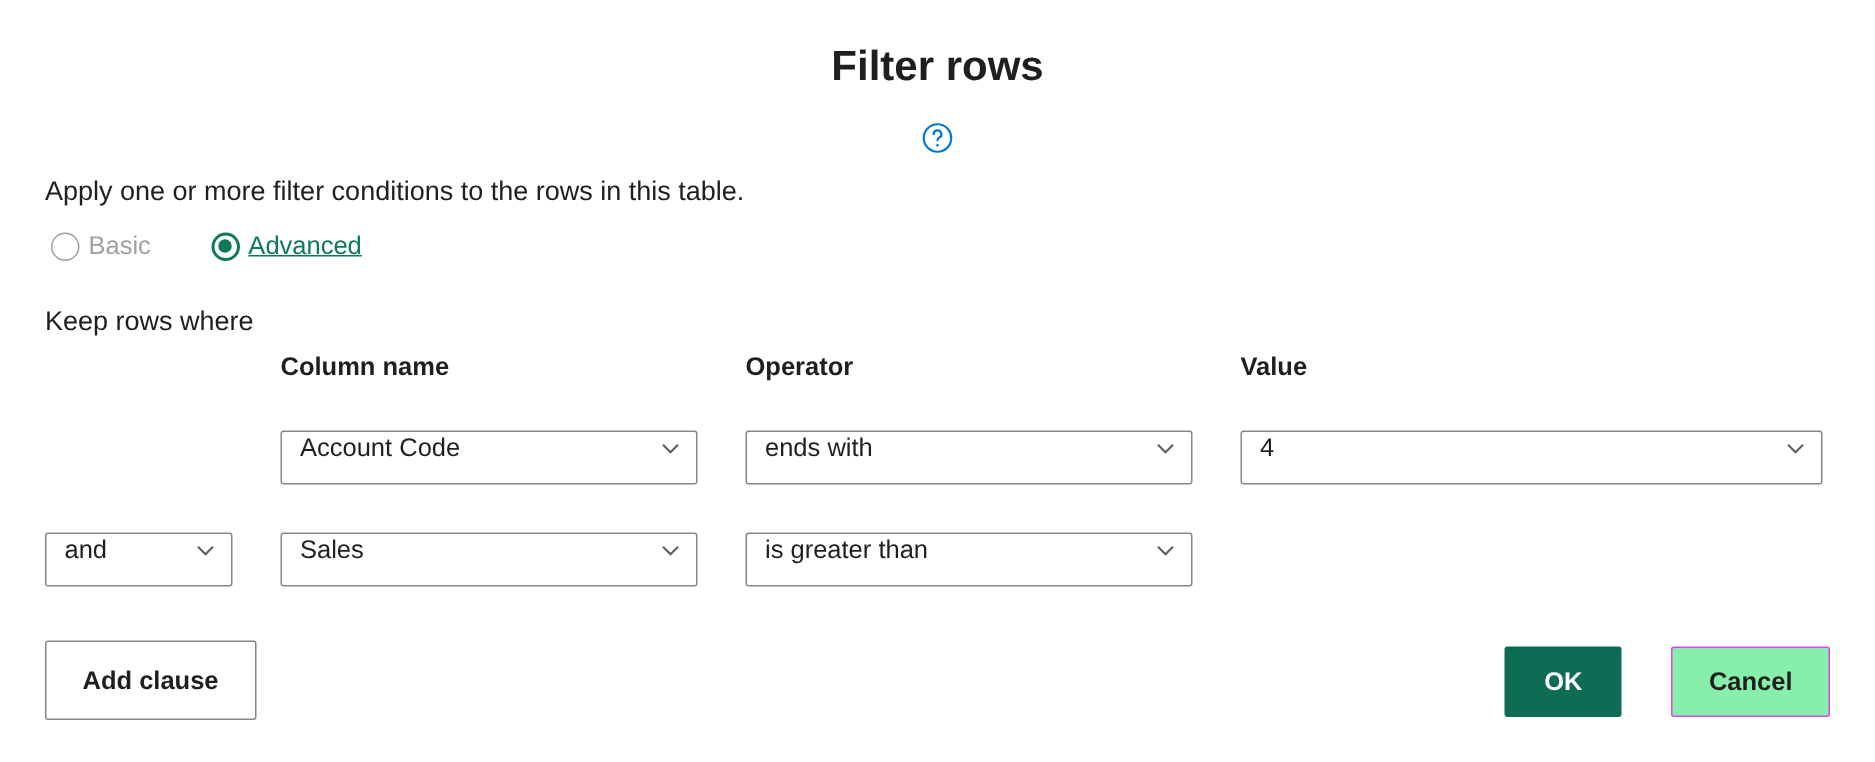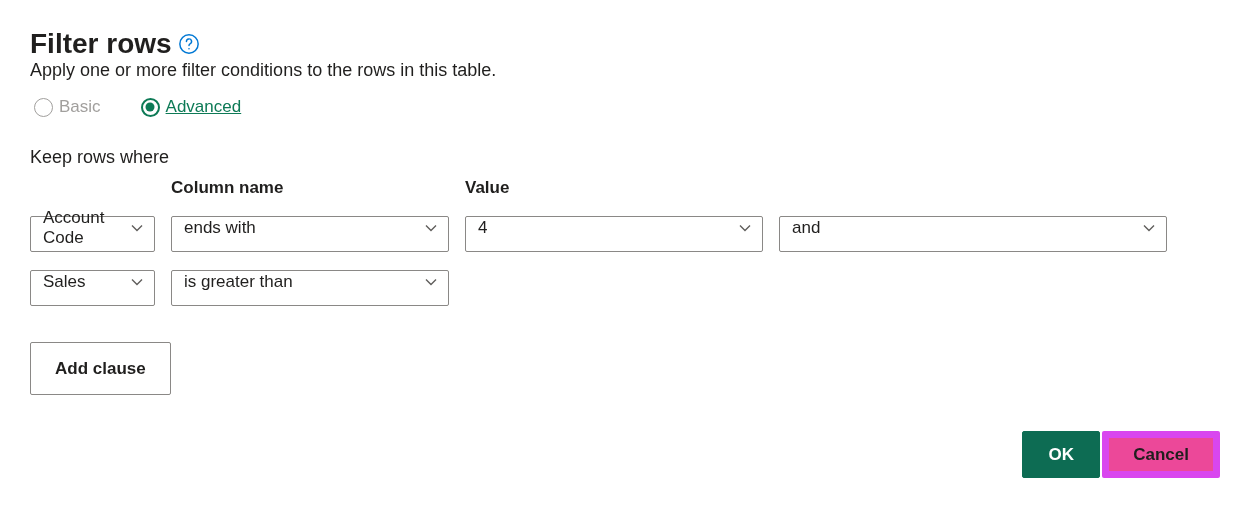--- a/index.html
+++ b/index.html
@@ -11,21 +11,23 @@
       font-family: "Segoe UI", -apple-system, BlinkMacSystemFont, sans-serif;
       background: #ffffff;
       color: #323130;
       padding: 28px 30px;
       width: 1250px;
       height: 508px;
     }
     .header-row {
       display: flex;
       align-items: center;
-      gap: 6px;
+      gap: 21px;
+      margin-bottom: 14px;
+      flex-direction: column;
     }
     .page-title {
       font-size: 28px;
       font-weight: 600;
       color: #201f1e;
     }
     .help-icon svg {
       width: 22px;
       height: 22px;
       display: block;
@@ -84,20 +86,21 @@
       font-size: 18px;
       color: #201f1e;
       margin-bottom: 10px;
     }
     .filter-grid {
       display: grid;
       grid-template-columns: 125px 278px 298px 388px;
       column-gap: 16px;
       row-gap: 18px;
       align-items: center;
+      gap: 32px;
     }
     .col-header {
       font-size: 17px;
       font-weight: 600;
       color: #201f1e;
     }
     .select-box {
       border: 1px solid #8a8886;
       border-radius: 2px;
       height: 36px;
@@ -129,40 +132,40 @@
       font-weight: 600;
       color: #201f1e;
       cursor: pointer;
       font-family: inherit;
     }
     .footer-buttons {
       position: absolute;
       right: 30px;
       bottom: 30px;
       display: flex;
-      gap: 2px;
+      gap: 33px;
     }
     .btn {
       height: 47px;
       padding: 0 24px;
       font-size: 17px;
       font-weight: 600;
       border-radius: 2px;
       cursor: pointer;
       font-family: inherit;
     }
     .btn-primary {
       background: #0d6c53;
       border: 1px solid #0d6c53;
       color: #ffffff;
       min-width: 78px;
     }
     .btn-secondary {
-      background: #ec4899;
-      border: 7px solid #d946ef;
+      background: #86efac;
+      border: 1px solid #d946ef;
       color: #201f1e;
     }
   </style>
 </head>
 <body>
 
 
 
 <div class="header-row">
   <h1 class="page-title">Filter rows</h1>
@@ -187,20 +190,21 @@
     <span class="radio-label active">Advanced</span>
   </div>
 </div>
 
 <p class="keep-label">Keep rows where</p>
 
 <div class="filter-grid">
 
   <div></div>
   <div class="col-header">Column name</div>
+  <div class="col-header">Operator</div>
   <div class="col-header">Value</div>
 
   <div></div>
   <div class="select-box">
     <span>Account Code</span>
     <span class="chev">
       <svg viewBox="0 0 14 14" fill="none" stroke="#605e5c" stroke-width="1.4">
           <path d="M2 4.5 L7 9.5 L12 4.5"></path>
         </svg>
     </span>

